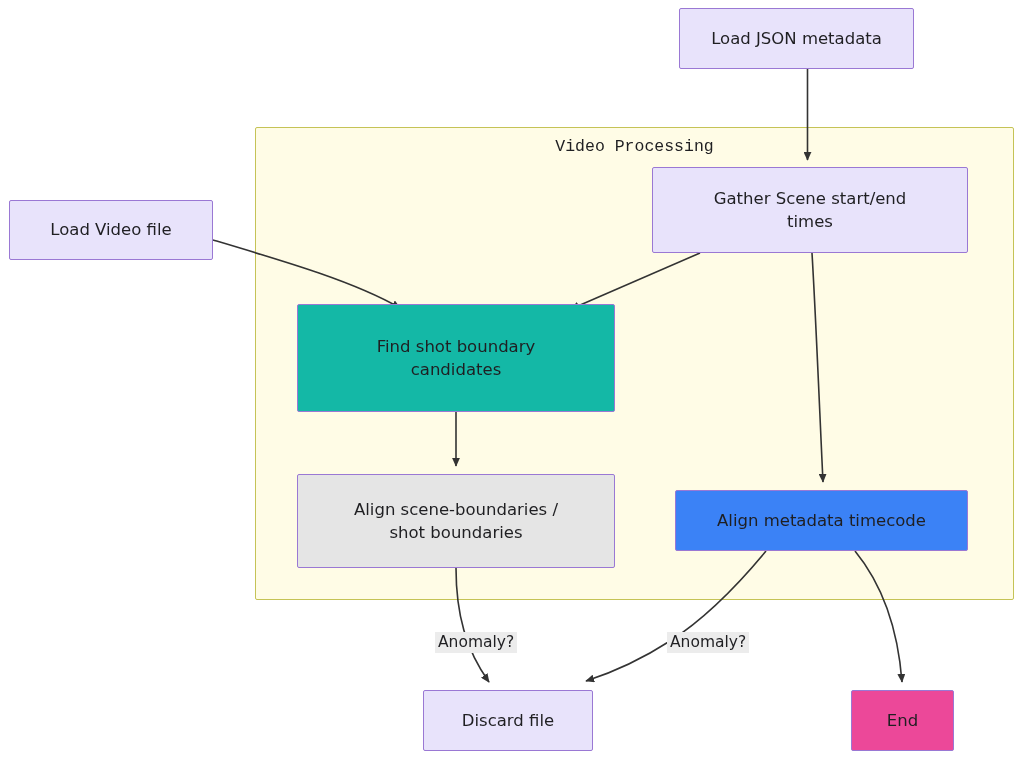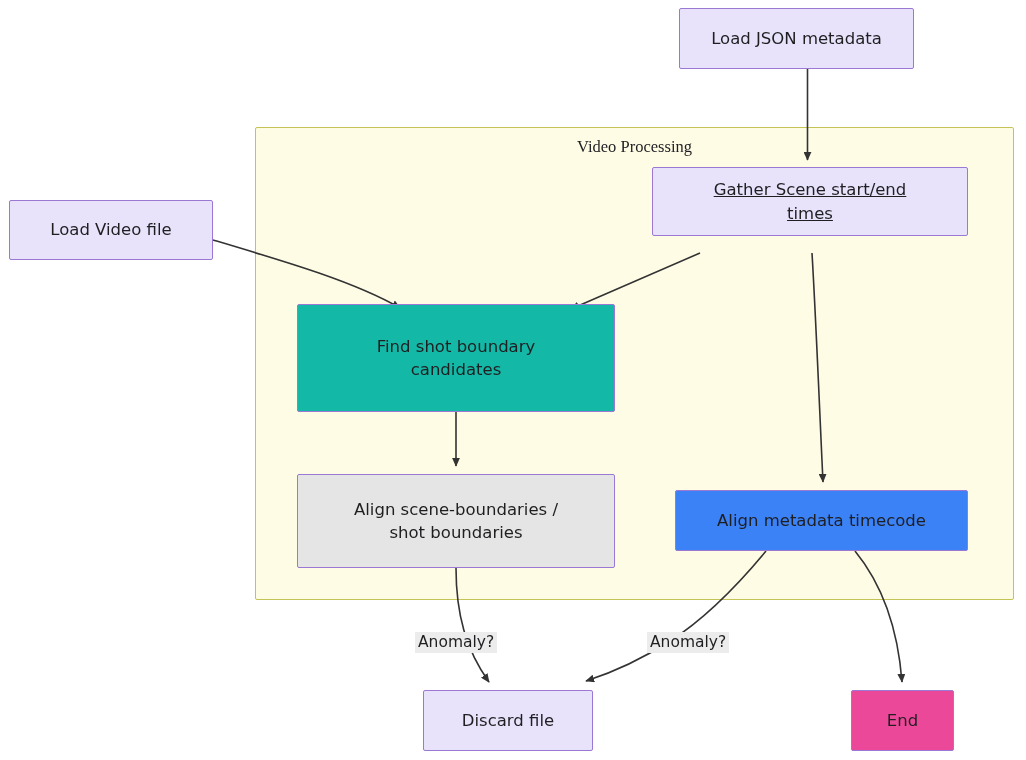--- a/index.html
+++ b/index.html
@@ -48,32 +48,33 @@
     position: absolute;
     box-sizing: border-box;
     background: #fffce6;
     border: 1.4px solid #c5c356;
     border-radius: 2px;
   }
   .cluster-title {
     position: absolute;
     font-size: 16.5px;
     color: #1f1f22;
-    font-family: Liberation Serif, serif;
+    font-family: Liberation Mono, monospace;
     white-space: nowrap;
   }
   .edge-label {
     position: absolute;
     background: #ececec;
     color: #1f1f22;
     font-size: 15.5px;
     font-family: "DejaVu Sans", sans-serif;
     padding: 1px 3px;
     white-space: nowrap;
     line-height: 1.25;
+    margin-left: 20px;
   }
 </style>
 </head>
 <body>
 
 <div id="diagram-root">
 
   <div class="cluster" id="cluster-box" style="left: 255px; top: 127px; width: 759px; height: 473px; background: rgb(255, 252, 230); border-color: rgb(197, 195, 86);"></div>
   <div class="cluster-title" id="cluster-title" style="left: 634.5px; top: 137px; transform: translateX(-50%);">Video Processing</div>
 
@@ -101,21 +102,21 @@
     <path d="M855,551 C882,584 898,630 902,682" fill="none" stroke="#333333" stroke-width="1.6" marker-end="url(#arrowhead)"></path>
   </svg>
 
   <div id="nodes-layer">
       <div class="node" style="left: 679px; top: 8px; width: 235px; height: 61px; background: rgb(232, 227, 251); border-color: rgb(154, 120, 212); color: rgb(31, 31, 34);">
         <span class="node-label">Load JSON metadata</span>
       </div>
       <div class="node" style="left: 9px; top: 180px; width: 204px; height: 60px; background: rgb(232, 227, 251); border-color: rgb(154, 120, 212); color: rgb(31, 31, 34); margin-top: 20px;">
         <span class="node-label">Load Video file</span>
       </div>
-      <div class="node" style="left: 652px; top: 167px; width: 316px; height: 69px; background: rgb(232, 227, 251); border-color: rgb(154, 120, 212); color: rgb(31, 31, 34); text-decoration: underline;">
+      <div class="node" style="left: 652px; top: 167px; width: 316px; height: 86px; background: rgb(232, 227, 251); border-color: rgb(154, 120, 212); color: rgb(31, 31, 34);">
         <span class="node-label">Gather Scene start/end
 times</span>
       </div>
       <div class="node" style="left: 297px; top: 304px; width: 318px; height: 108px; background: #14b8a6; border-color: rgb(154, 120, 212); color: rgb(31, 31, 34);">
         <span class="node-label">Find shot boundary
 candidates</span>
       </div>
       <div class="node" style="left: 297px; top: 474px; width: 318px; height: 94px; background: #e5e5e5; border-color: rgb(154, 120, 212); color: rgb(31, 31, 34);">
         <span class="node-label">Align scene-boundaries /
 shot boundaries</span>

